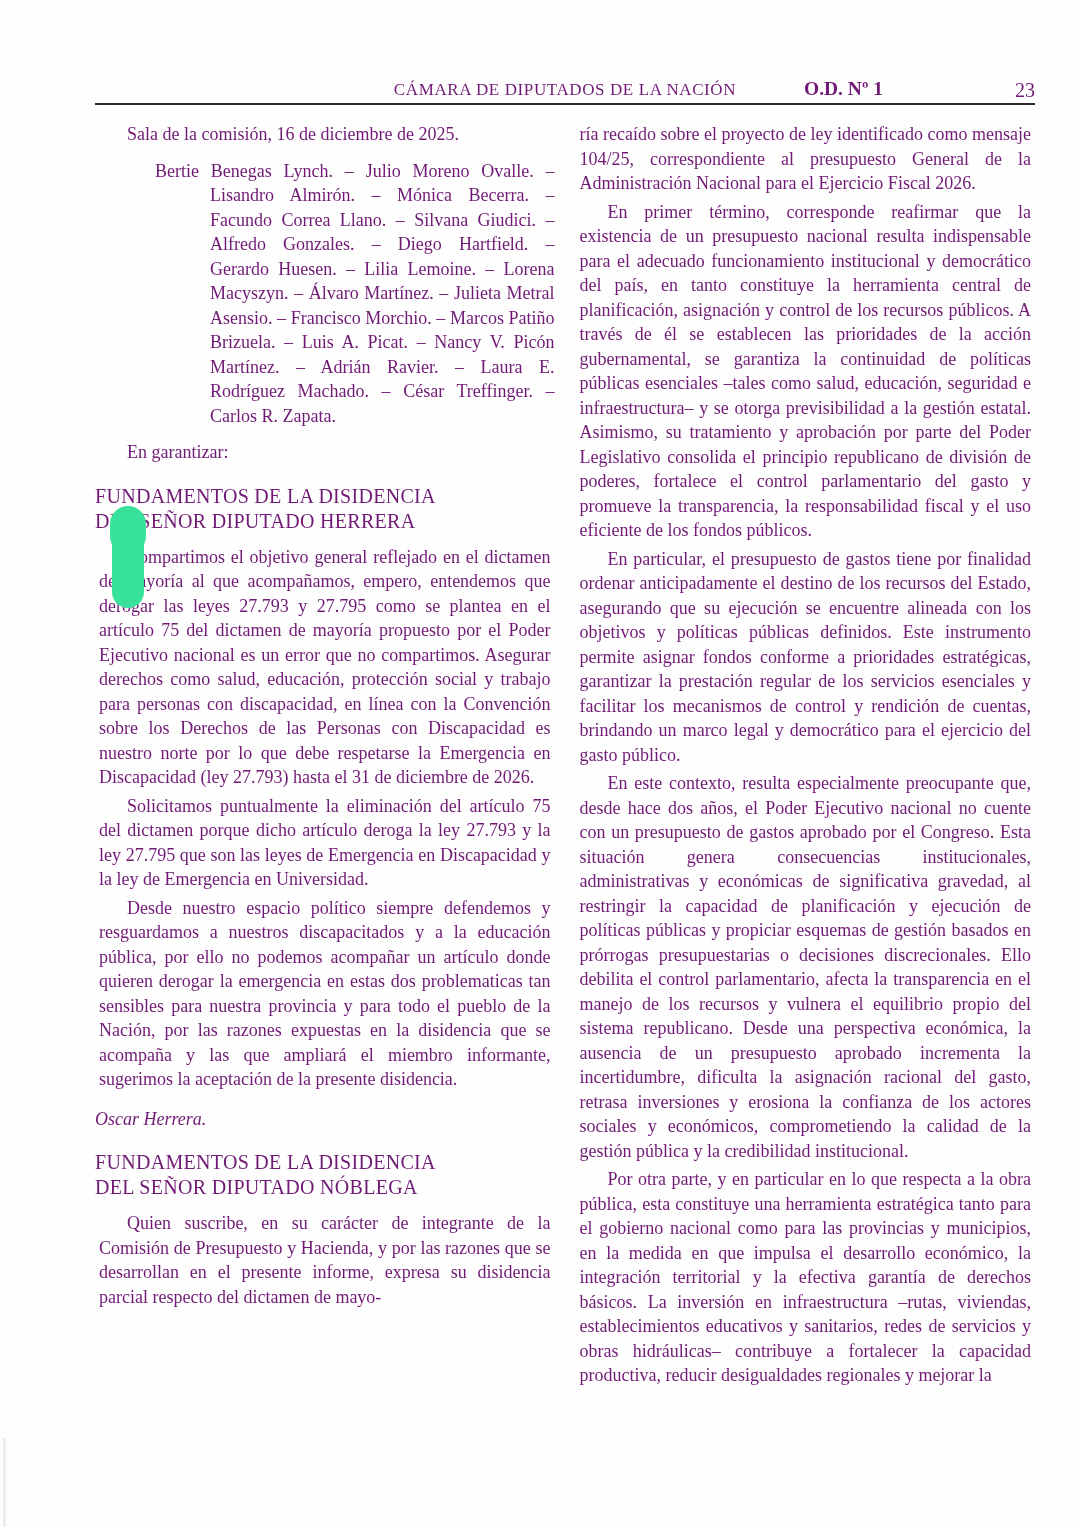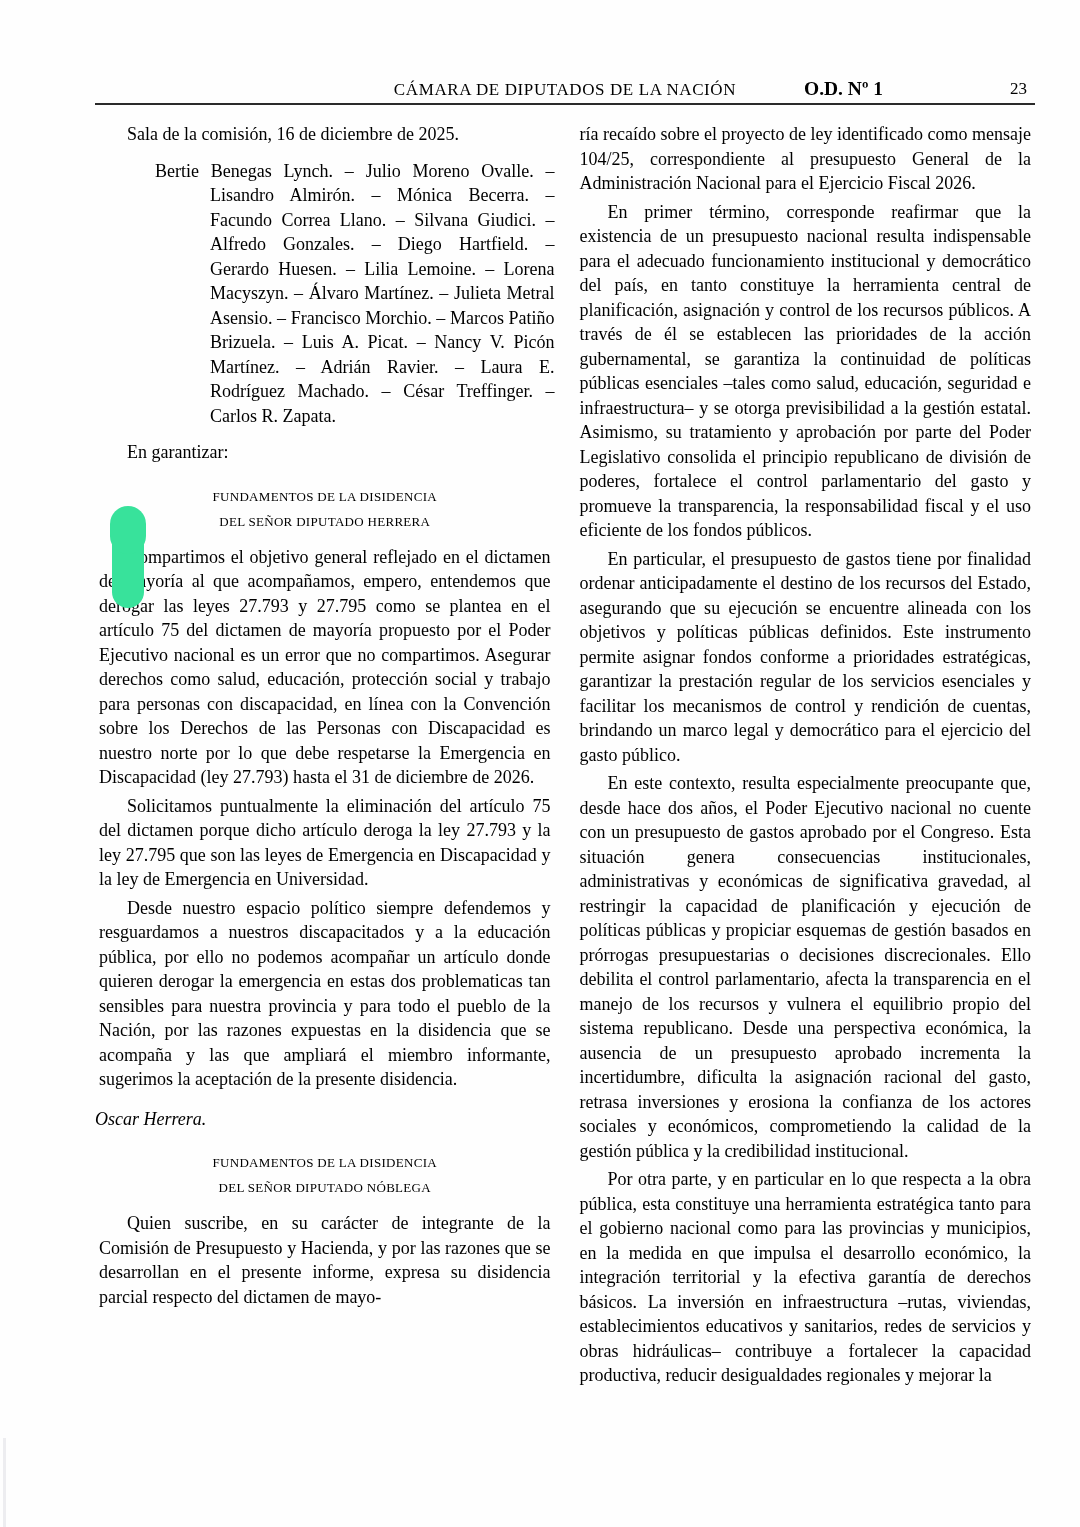--- a/index.html
+++ b/index.html
@@ -1,34 +1,34 @@
 <!DOCTYPE html>
 <html lang="es"><head>
 <meta charset="utf-8">
 <style>
   html,body{margin:0;padding:0;background:#ffffff;}
   .page{
     position:relative;
     width:1080px;height:1527px;
     background:#fefefe;
     font-family:"Liberation Serif", serif;
-    color:#000000;
+    color:#701a75;
     overflow:hidden;
   }
   
   .header{position:absolute;top:80px;left:95px;width:940px;height:22px;}
   .journal-title{
     position:absolute;left:0;right:0;text-align:center;
     font-size:17px;letter-spacing:.6px;white-space:nowrap;
   }
   .issue-number{
     position:absolute;right:152px;top:-2px;
     font-weight:bold;font-size:19.5px;white-space:nowrap;margin-left:20px;
   }
-  .page-number{position:absolute;right:8px;top:-1px;font-size:17px;}
+  .page-number{position:absolute;right:0;top:-1px;font-size:20px;}
   .header-rule{
     position:absolute;top:103px;left:95px;width:940px;height:2px;
     background:#2a2a2a;
   }
   
   .columns{
     position:absolute;top:118px;left:95px;width:940px;
     display:flex;gap:21px;
   }
   .col{
@@ -41,22 +41,22 @@
   .names{
     margin:12px 0 12px 60px !important;
     padding-left:55px;text-indent:-55px;
   }
   .names2{
     margin:10px 0 10px 88px !important;
     padding-left:17px;text-indent:-17px;
   }
   .dissent-label{margin-top:8px !important;}
   .heading{
-    font-size:13px;font-weight:normal;line-height:25px;
-    text-align:center;letter-spacing:.3px;
+    font-size:20px;font-weight:normal;line-height:25px;
+    letter-spacing:.3px;
     margin:19px 0 11px;
   }
   .signature{
     font-style:italic;text-align:left;
     padding-right:28px;margin:15px 0 6px !important;
   }
   
   .marker{
     position:absolute;left:112px;top:509px;width:32px;height:99px;
     border-radius:16px;

